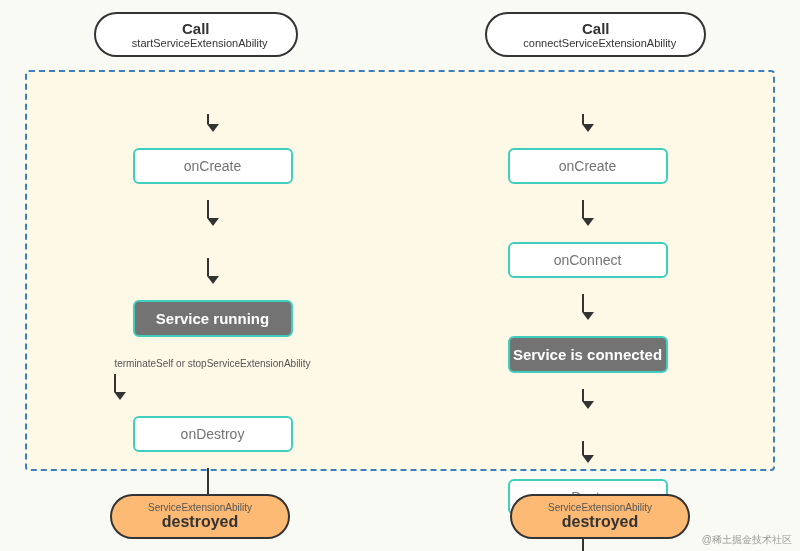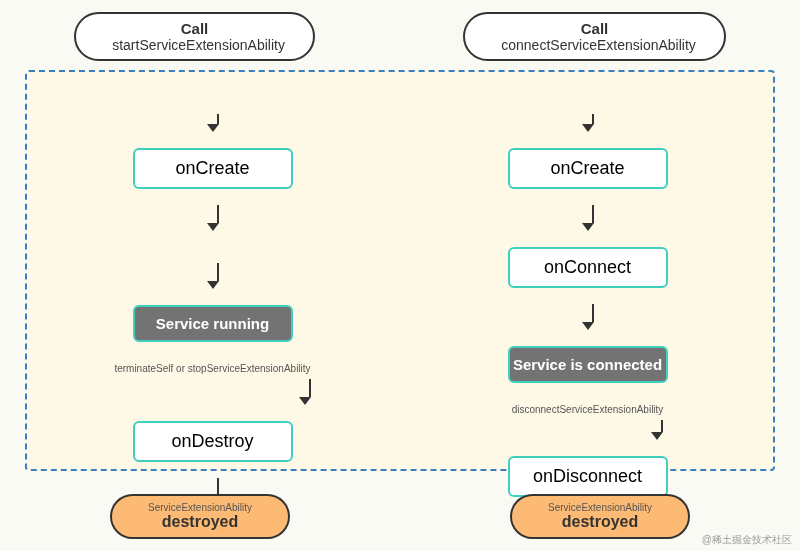--- a/index.html
+++ b/index.html
@@ -41,21 +41,21 @@
       min-width: 160px;
     }
 
     .call-box .call-label {
       font-size: 15px;
       font-weight: bold;
       color: #333;
     }
 
     .call-box .call-sub {
-      font-size: 14px;
+      font-size: 11px;
       color: #333;
       margin-left: 8px;
     }
 
     
     .dashed-container {
       position: absolute;
       top: 70px;
       left: 25px;
       right: 25px;
@@ -91,37 +91,37 @@
     }
 
     
     .node {
       border: 2px solid #3ecfbf;
       border-radius: 6px;
       padding: 8px 0;
       background: white;
       text-align: center;
       width: 160px;
-      font-size: 18px;
-      color: #000000;
+      font-size: 14px;
+      color: #737373;
       position: relative;
     }
 
     .node.highlighted {
       background: #737373;
       color: white;
       font-weight: bold;
       font-size: 15px;
     }
 
     
     .arrow {
       display: flex;
       flex-direction: column;
-      align-items: flex-end;
+      align-items: flex-start;
       margin: 16px;
     }
 
     .arrow-line {
       width: 2px;
       background: #333;
     }
 
     .arrow-head {
       width: 0;
@@ -267,28 +267,24 @@
       <div class="arrow">
         <div class="arrow-line" style="height:18px;"></div>
         <div class="arrow-head"></div>
       </div>
 
       <div class="node highlighted">
         <span>Service is connected</span>
       </div>
 
       <div class="arrow">
-        <div class="arrow-label">disconnectServiceExtensionAbility</div>
         <div class="arrow-line" style="height:12px;"></div>
         <div class="arrow-head"></div>
       </div>
 
-      <div class="node">
-        <span>onDisconnect</span>
-      </div>
 
       <div class="arrow">
         <div class="arrow-line" style="height:14px;"></div>
         <div class="arrow-head"></div>
       </div>
 
       <div class="node">
         <span>onDestroy</span>
       </div>
 

